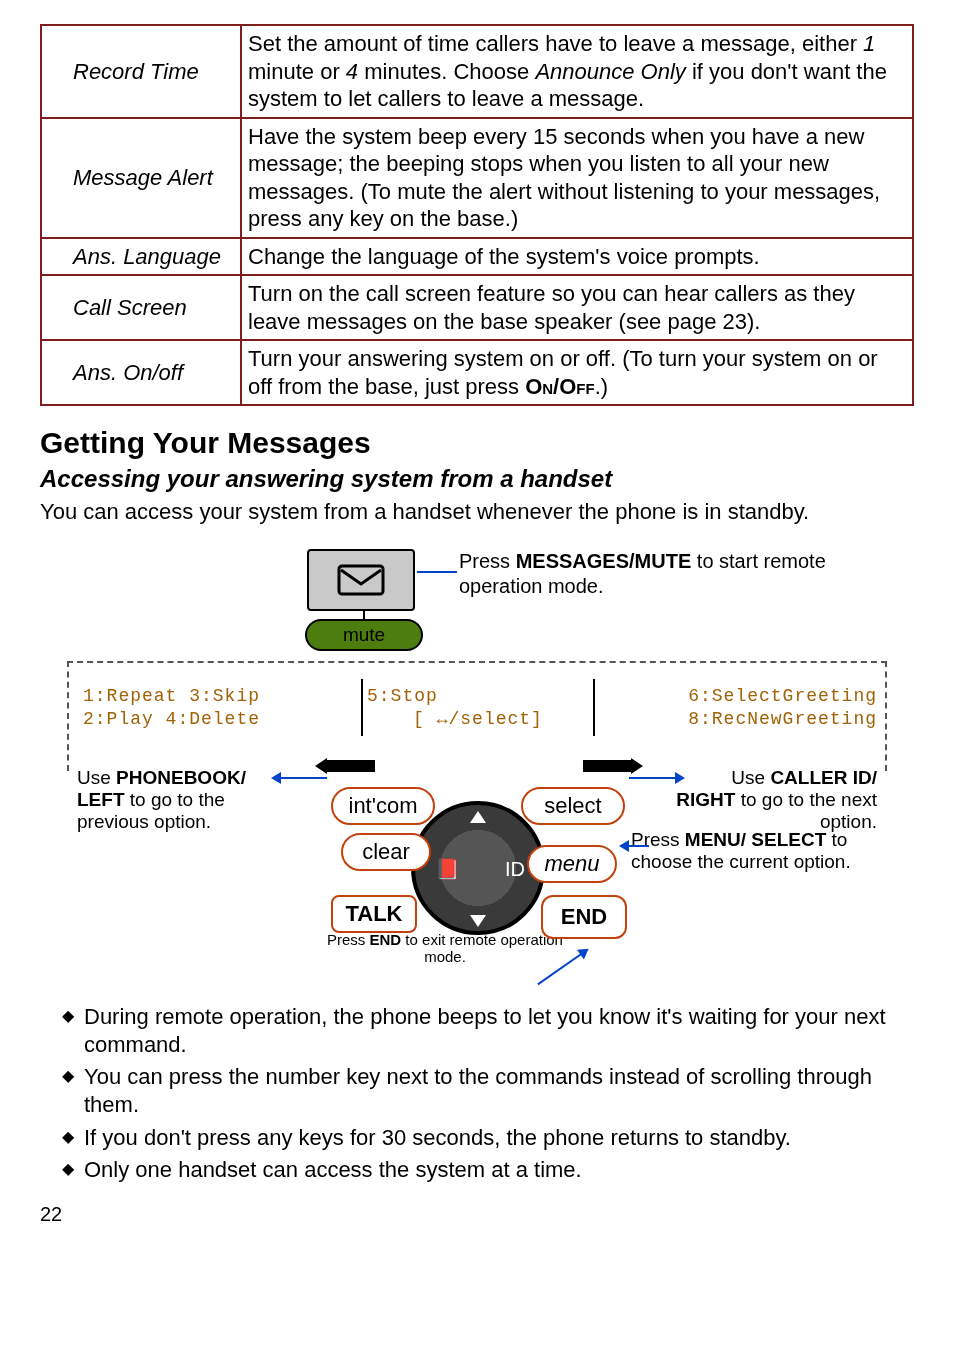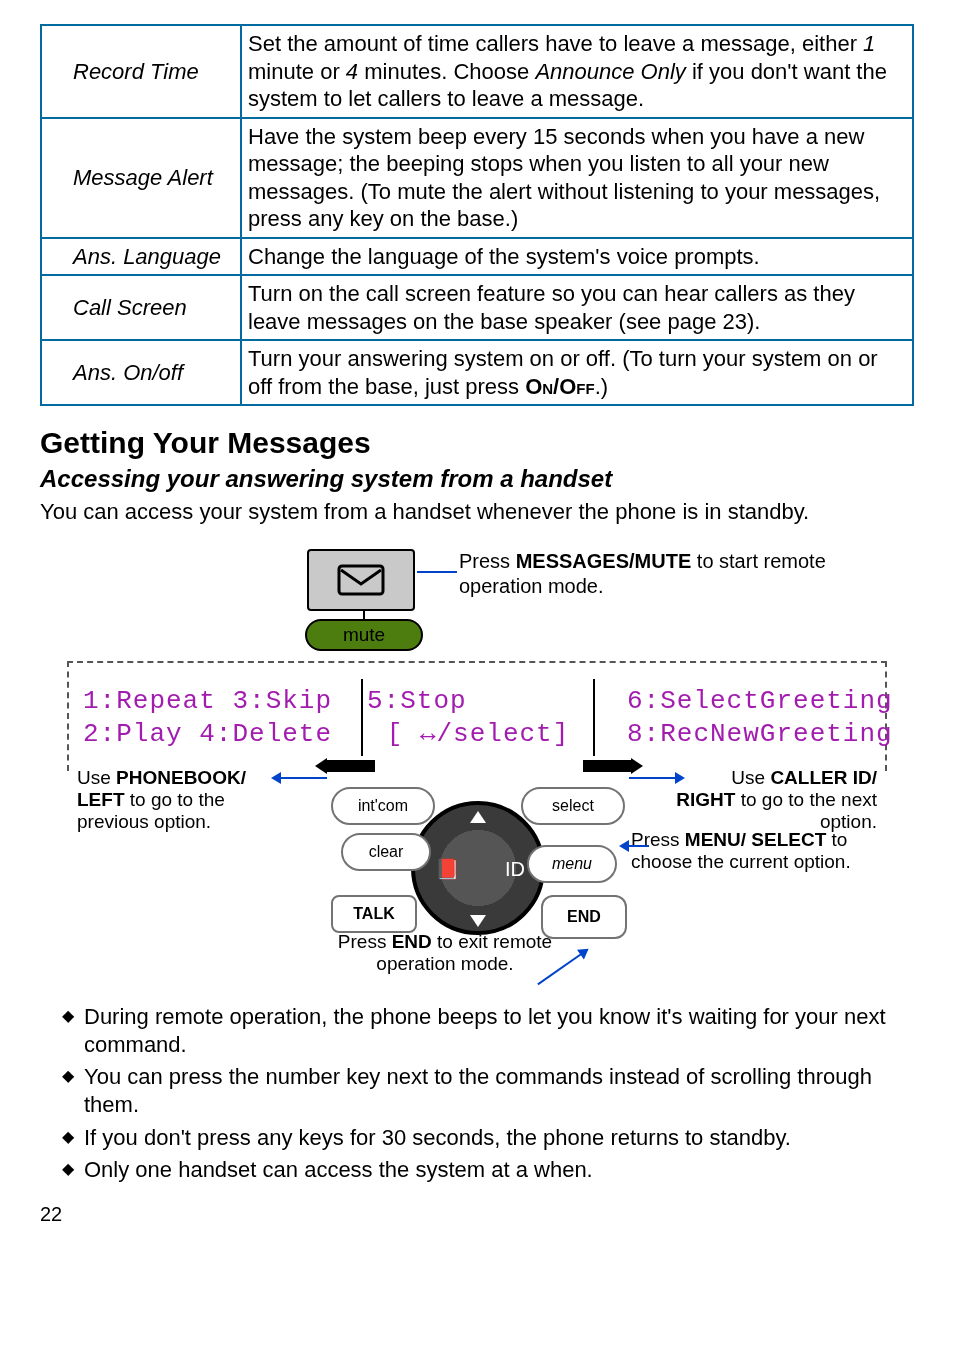--- a/index.html
+++ b/index.html
@@ -11,21 +11,21 @@
     padding: 24px 40px 20px 40px;
     font-size: 22px;
     line-height: 1.25;
   }
   table.settings {
     width: 100%;
     border-collapse: collapse;
     margin-bottom: 18px;
   }
   table.settings td {
-    border: 2px solid #0369a1;
+    border: 2px solid #7f1d1d;
     padding: 4px 6px;
     vertical-align: middle;
     margin-left: 30px;
   }
   table.settings td.name {
     width: 200px;
     font-style: italic;
     font-weight: normal;
     padding-left: 31px;
   }
@@ -89,23 +89,23 @@
     position: absolute;
     left: 0; top: 112px; width: 820px;
     border-top: 2px dashed #555;
   }
   .dash-left-v { position:absolute; left:0; top:112px; height:110px; border-left:2px dashed #555;}
   .dash-right-v { position:absolute; right:0; top:112px; height:110px; border-right:2px dashed #555;}
 
   .lcd {
     position: absolute;
     font-family: "Courier New", monospace;
-    font-size: 26px;
+    font-size: 18px;
     letter-spacing: 1px;
-    color: #a21caf;
+    color: #a16207;
   }
   .lcd.left  { left: 16px;  top: 136px; width: 250px; text-align: left; }
   .lcd.mid   { left: 294px; top: 130px; width: 234px; text-align: left;
                border-left: 2px solid #000; border-right:2px solid #000; padding:6px 4px;}
   .lcd.right { left: 560px; top: 136px; width: 250px; text-align: right; }
   .lcd div { white-space: nowrap; }
 
   .hint {
     position: absolute;
     font-size: 19px;
@@ -117,25 +117,25 @@
 
   
   .dpad {
     position: absolute;
     left: 256px; top: 218px;
     width: 310px; height: 180px;
   }
   .dpad .pill {
     position: absolute;
     background: #fff;
-    border: 2px solid #737373;
+    border: 2px solid #c2410c;
     border-radius: 22px;
     height: 38px;
     display: flex; align-items: center; justify-content: center;
-    font-size: 16px;
+    font-size: 22px;
     z-index: 2;
   }
   .dpad .intcom { left: 8px;  top: 20px; width: 104px; }
   .dpad .select { left: 198px; top: 20px; width: 104px; }
   .dpad .clear  { left: 18px;  top: 66px; width: 90px; align-items: center; }
   .dpad .menu   { left: 204px; top: 78px; width: 90px; font-style: italic; }
   .dpad .talk   { left: 8px;   top: 128px; width: 86px; font-weight: bold; border-radius: 8px;}
   .dpad .end    { left: 218px; top: 128px; width: 86px; font-weight: bold; border-radius: 12px; height:44px;}
   .dpad .ring {
     position: absolute;
@@ -185,21 +185,21 @@
   .arr-right-long{
     position:absolute; left:516px; top:204px; width:60px; height:16px;
   }
 
   .menu-hint {
     position: absolute; left: 564px; top: 280px; width: 230px;
     font-size: 19px; line-height:1.15;
   }
   .end-hint {
     position: absolute; left: 248px; top: 382px; width: 260px;
-    font-size: 19px; text-align: center; line-height:1.15;
+    font-size: 15px; text-align: center; line-height:1.15;
   }
 
   ul.bullets {
     list-style: none;
     padding-left: 22px;
   }
   ul.bullets li {
     position: relative;
     padding-left: 22px;
     margin-bottom: 4px;
@@ -342,16 +342,16 @@
     <span>Press </span><b>END</b><span> to exit remote operation mode.</span>
   </div>
   <div class="arrow-blue arr-end"></div>
 
 </div>
 
 <ul class="bullets">
   <li>During remote operation, the phone beeps to let you know it's waiting for your next command.</li>
   <li>You can press the number key next to the commands instead of scrolling through them.</li>
   <li>If you don't press any keys for 30 seconds, the phone returns to standby.</li>
-  <li>Only one handset can access the system at a when.</li>
+  <li>Only one handset can access the system at a time.</li>
 </ul>
 
 <div class="page-num">22</div>
 
 </body></html>

